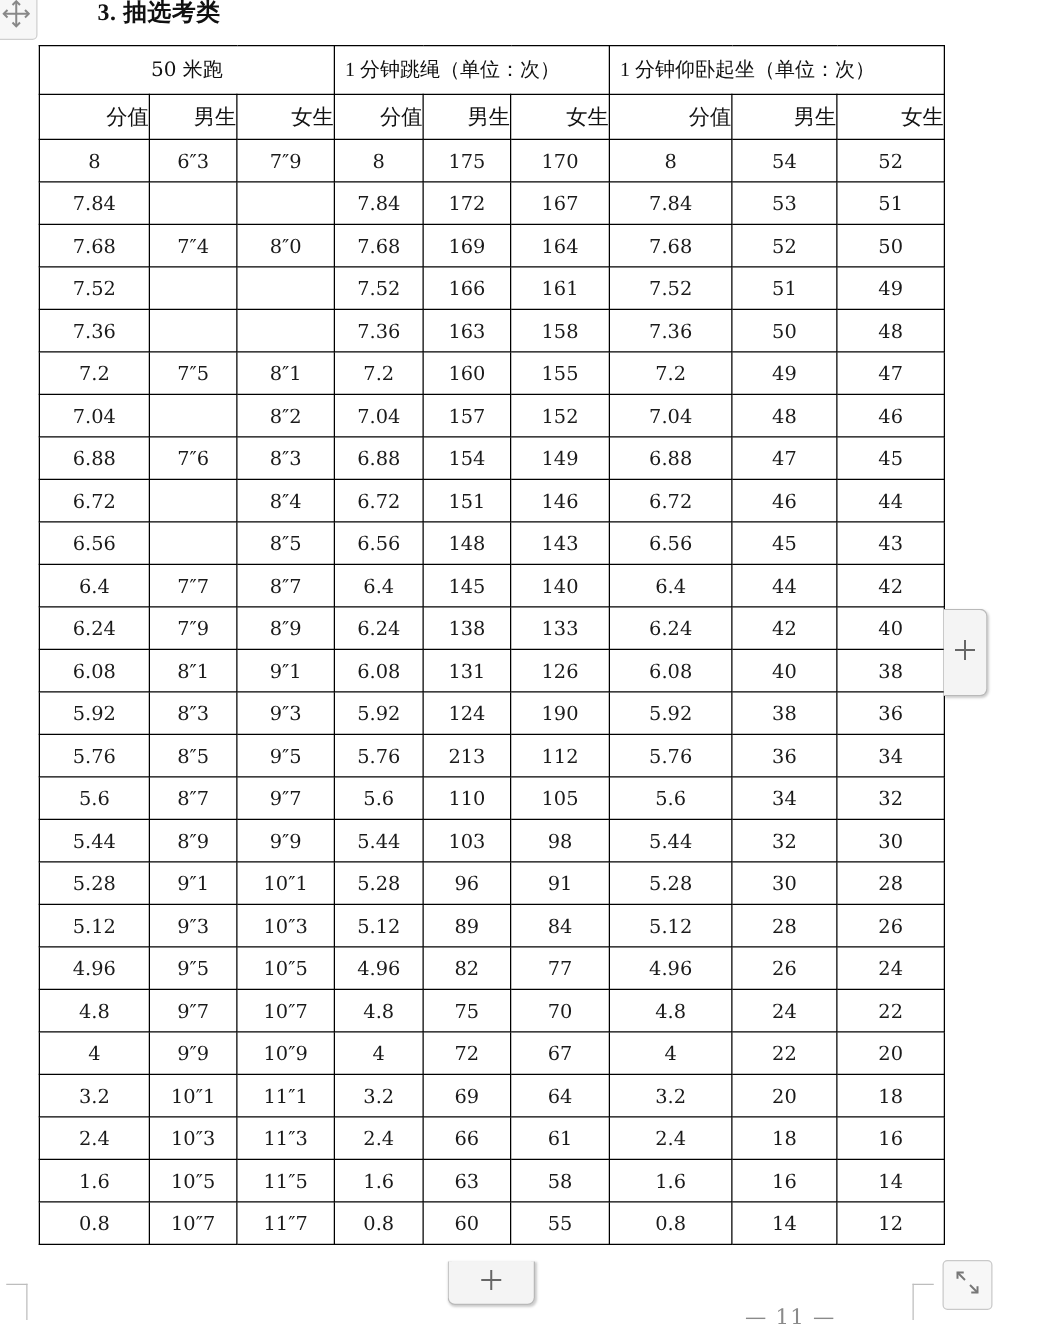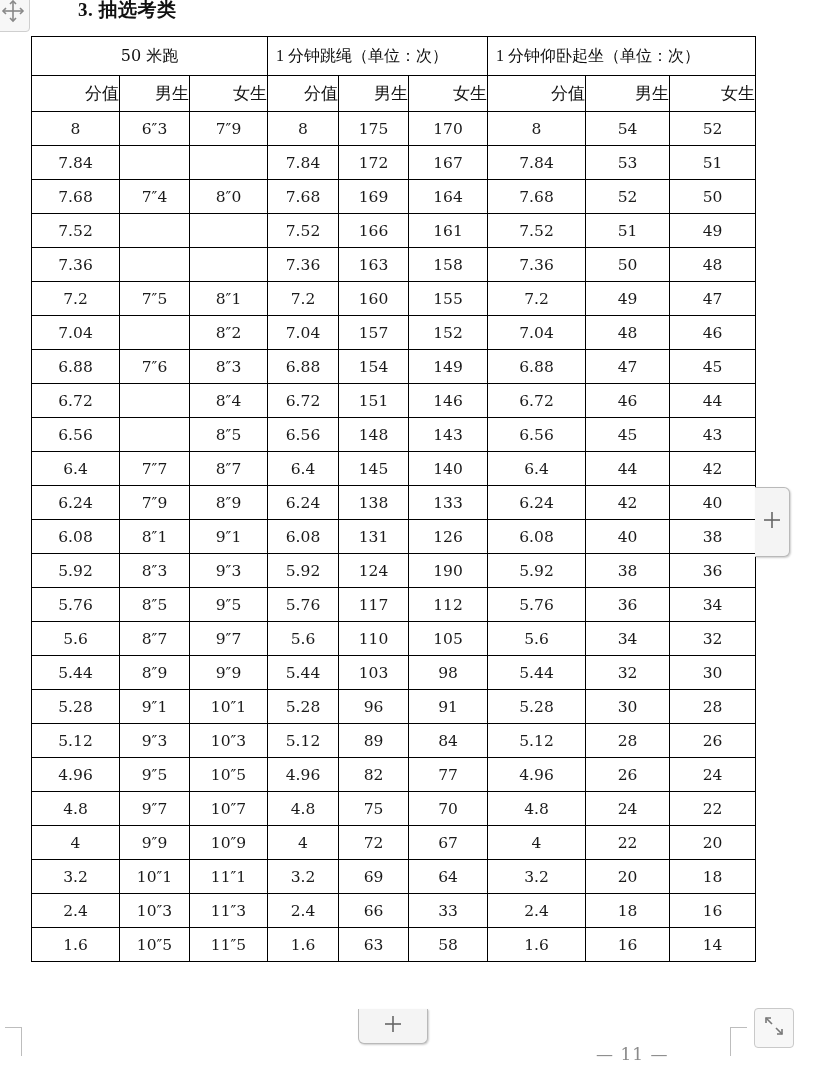--- a/index.html
+++ b/index.html
@@ -254,21 +254,21 @@
         <td>190</td>
         <td>5.92</td>
         <td>38</td>
         <td>36</td>
       </tr>
       <tr class="row">
         <td>5.76</td>
         <td>8″5</td>
         <td>9″5</td>
         <td>5.76</td>
-        <td>117</td>
+        <td>213</td>
         <td>112</td>
         <td>5.76</td>
         <td>36</td>
         <td>34</td>
       </tr>
       <tr class="row">
         <td>5.6</td>
         <td>8″7</td>
         <td>9″7</td>
         <td>5.6</td>
@@ -354,35 +354,46 @@
         <td>3.2</td>
         <td>20</td>
         <td>18</td>
       </tr>
       <tr class="row">
         <td>2.4</td>
         <td>10″3</td>
         <td>11″3</td>
         <td>2.4</td>
         <td>66</td>
-        <td>33</td>
+        <td>61</td>
         <td>2.4</td>
         <td>18</td>
         <td>16</td>
       </tr>
       <tr class="row">
         <td>1.6</td>
         <td>10″5</td>
         <td>11″5</td>
         <td>1.6</td>
         <td>63</td>
         <td>58</td>
         <td>1.6</td>
         <td>16</td>
         <td>14</td>
+      </tr>
+      <tr class="row">
+        <td>0.8</td>
+        <td>10″7</td>
+        <td>11″7</td>
+        <td>0.8</td>
+        <td>60</td>
+        <td>55</td>
+        <td>0.8</td>
+        <td>14</td>
+        <td>12</td>
       </tr>
     </tbody>
 </table>
 
 <div class="side-add">
   <span>
     <svg width="18" height="18" viewBox="0 0 18 18" stroke="#666" stroke-width="1.6">
         <line x1="9" y1="1" x2="9" y2="17"></line>
         <line x1="1" y1="9" x2="17" y2="9"></line>
       </svg>

